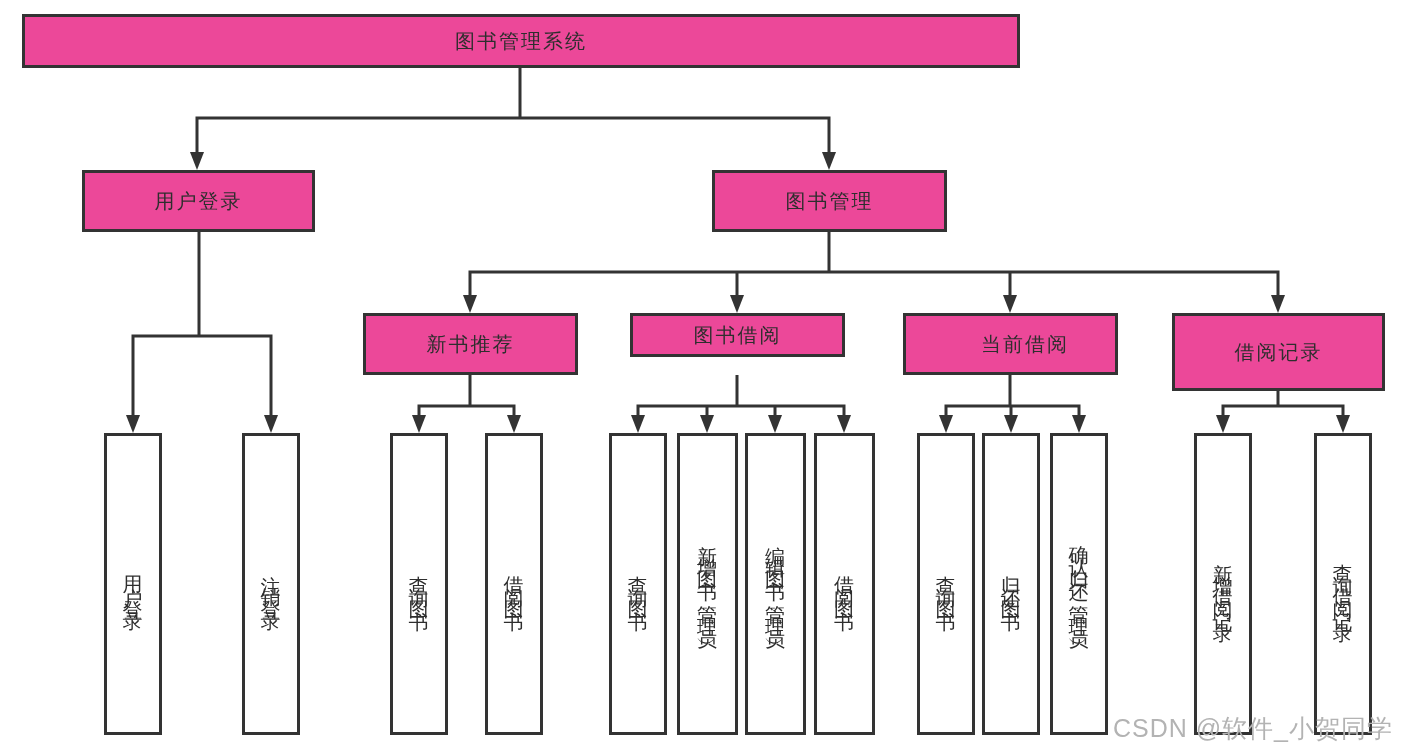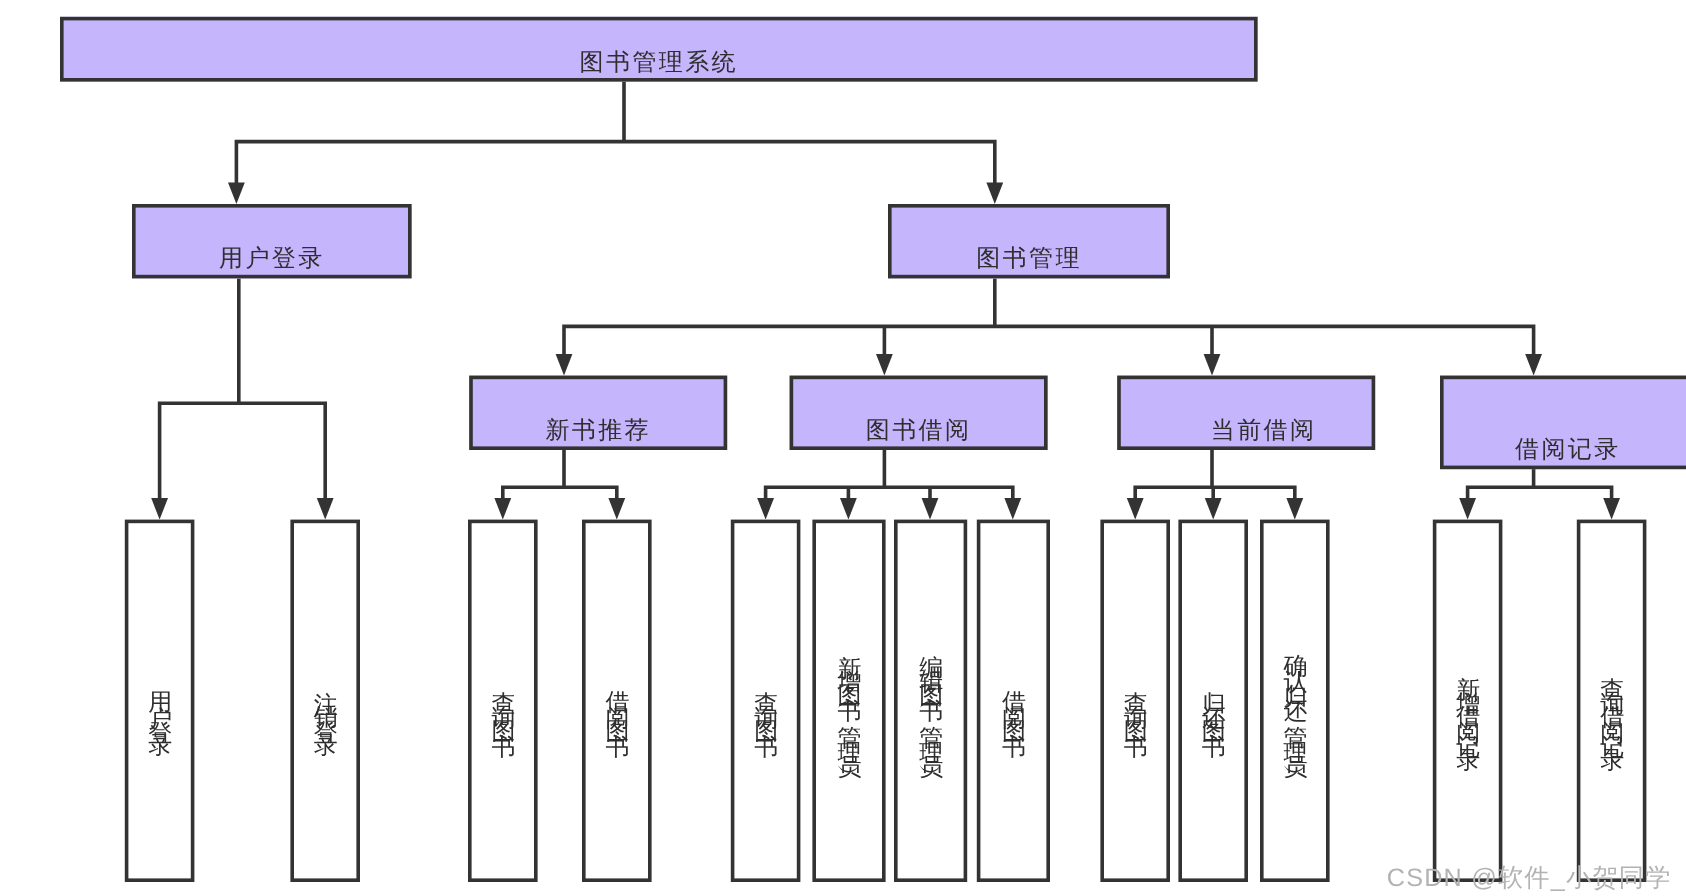--- a/index.html
+++ b/index.html
@@ -3,48 +3,48 @@
 <meta charset="utf-8">
 <style>
   html,body{margin:0;padding:0;background:#fff;}
   .canvas{
     position:relative;width:1405px;height:747px;background:var(--bg,#fff);
     font-family:"Liberation Sans","DejaVu Sans",sans-serif;overflow:hidden;
   }
   .connectors{position:absolute;left:0;top:0;width:1405px;height:747px;}
   .node{
     position:absolute;box-sizing:border-box;border:3px solid var(--line,#333);
-    background:#c4b5fd;display:flex;align-items:flex-end;justify-content:center;
-    color:var(--text,#2e2e2e);font-size:20px;letter-spacing:2px;margin-left:28px;
+    background:#ec4899;display:flex;align-items:center;justify-content:center;
+    color:var(--text,#2e2e2e);font-size:20px;letter-spacing:2px;
   }
   .leaf{
     position:absolute;box-sizing:border-box;border:3px solid var(--line,#333);
     background:#fff;display:flex;align-items:center;justify-content:center;
     color:var(--text,#2e2e2e);
   }
   .leaf .vtext{
     writing-mode:vertical-rl;text-orientation:mixed;
     font-size:20px;letter-spacing:12px;line-height:1;white-space:nowrap;
   }
   
   .n-root{left:22px;top:14px;width:998px;height:54px;}
   .n-user-login{left:82px;top:170px;width:233px;height:62px;}
   .n-book-mgmt{left:712px;top:170px;width:235px;height:62px;}
   .n-new-book{left:363px;top:313px;width:215px;height:62px;}
-  .n-book-borrow{left:630px;top:313px;width:215px;height:62px;}
+  .n-book-borrow{left:630px;top:313px;width:215px;height:44px;}
   .n-cur-borrow{left:903px;top:313px;width:215px;height:62px;padding-left:29px;}
   .n-borrow-rec{left:1172px;top:313px;width:213px;height:78px;}
   .lf{top:433px;width:58px;height:302px;}
   .l1{left:104px;} .l2{left:242px;}
   .l3{left:390px;} .l4{left:485px;}
   .l5{left:609px;} .l6{left:677px;width:61px;} .l7{left:745px;width:61px;} .l8{left:814px;width:61px;}
   .l9{left:917px;} .l10{left:982px;} .l11{left:1050px;}
   .l12{left:1194px;} .l13{left:1314px;}
   .watermark{
-    position:absolute;right:12px;bottom:2px;font-size:21px;
+    position:absolute;right:12px;bottom:2px;font-size:25px;
     color:var(--wm,#b3b3b3);letter-spacing:1px;
   }
 </style>
 </head>
 <body>
 
 <div class="canvas">
 
   <svg class="connectors" viewBox="0 0 1405 747" xmlns="http://www.w3.org/2000/svg">
     <g stroke="#333333" stroke-width="3" fill="none">

